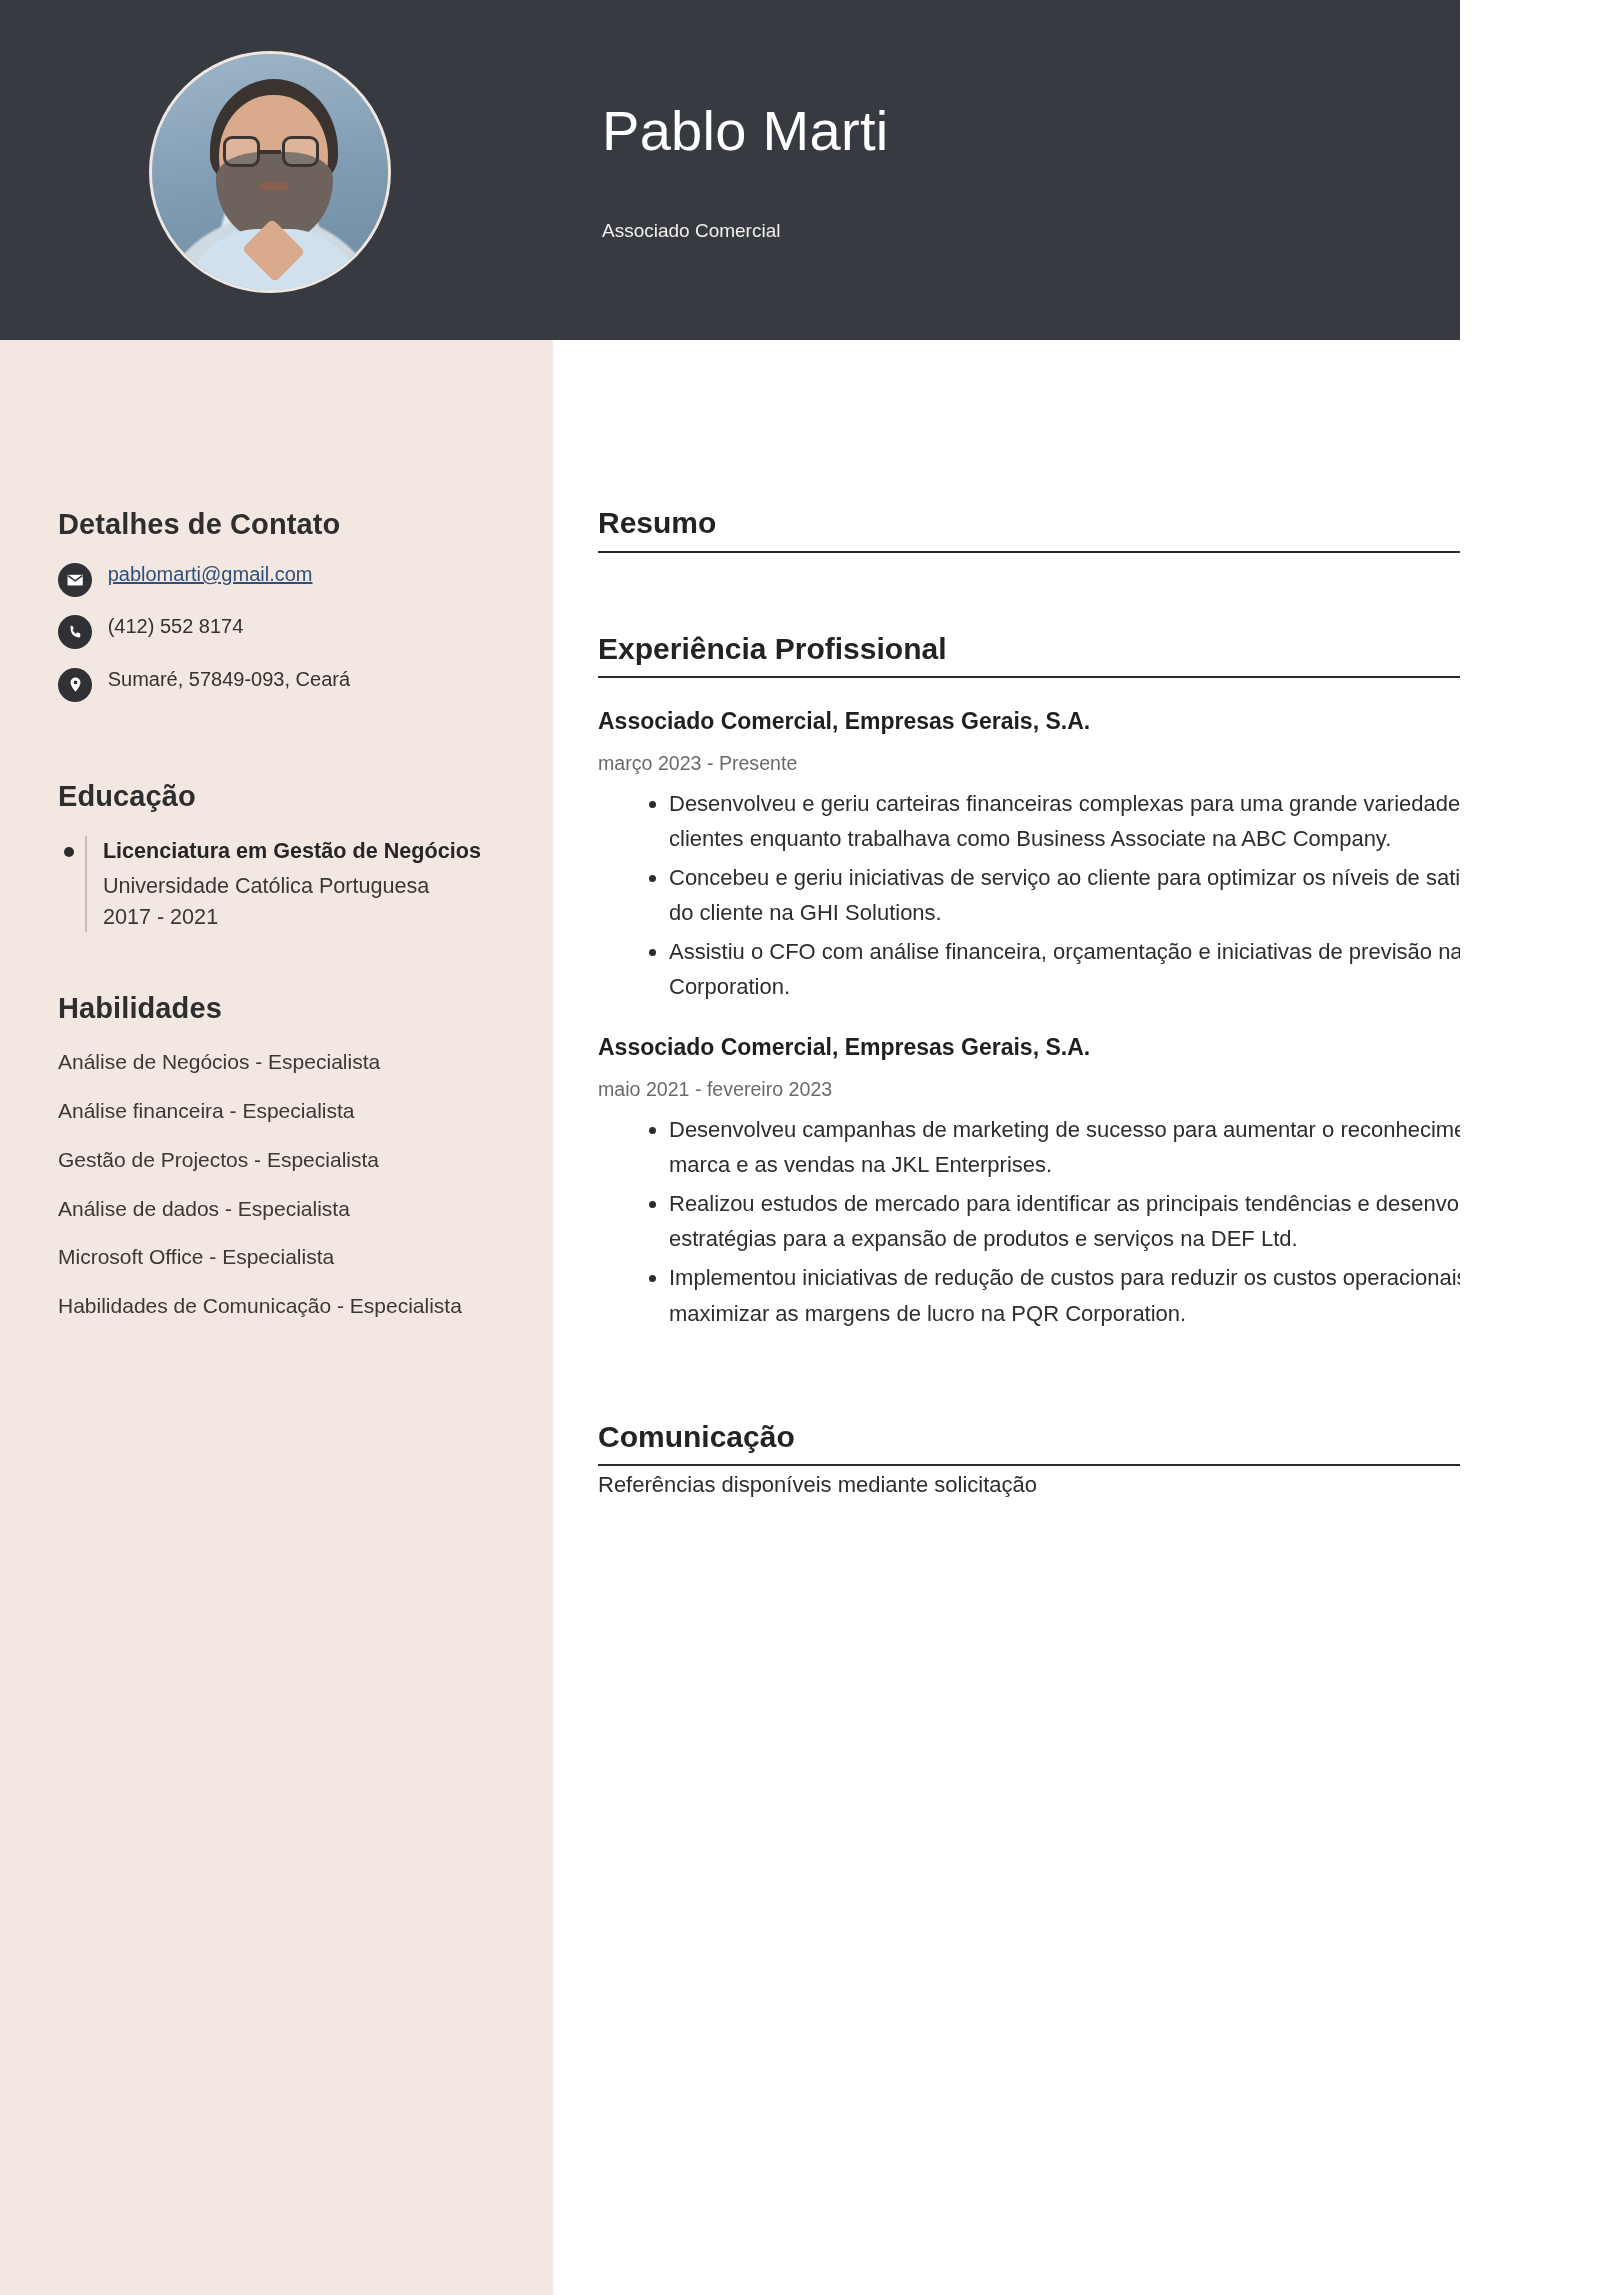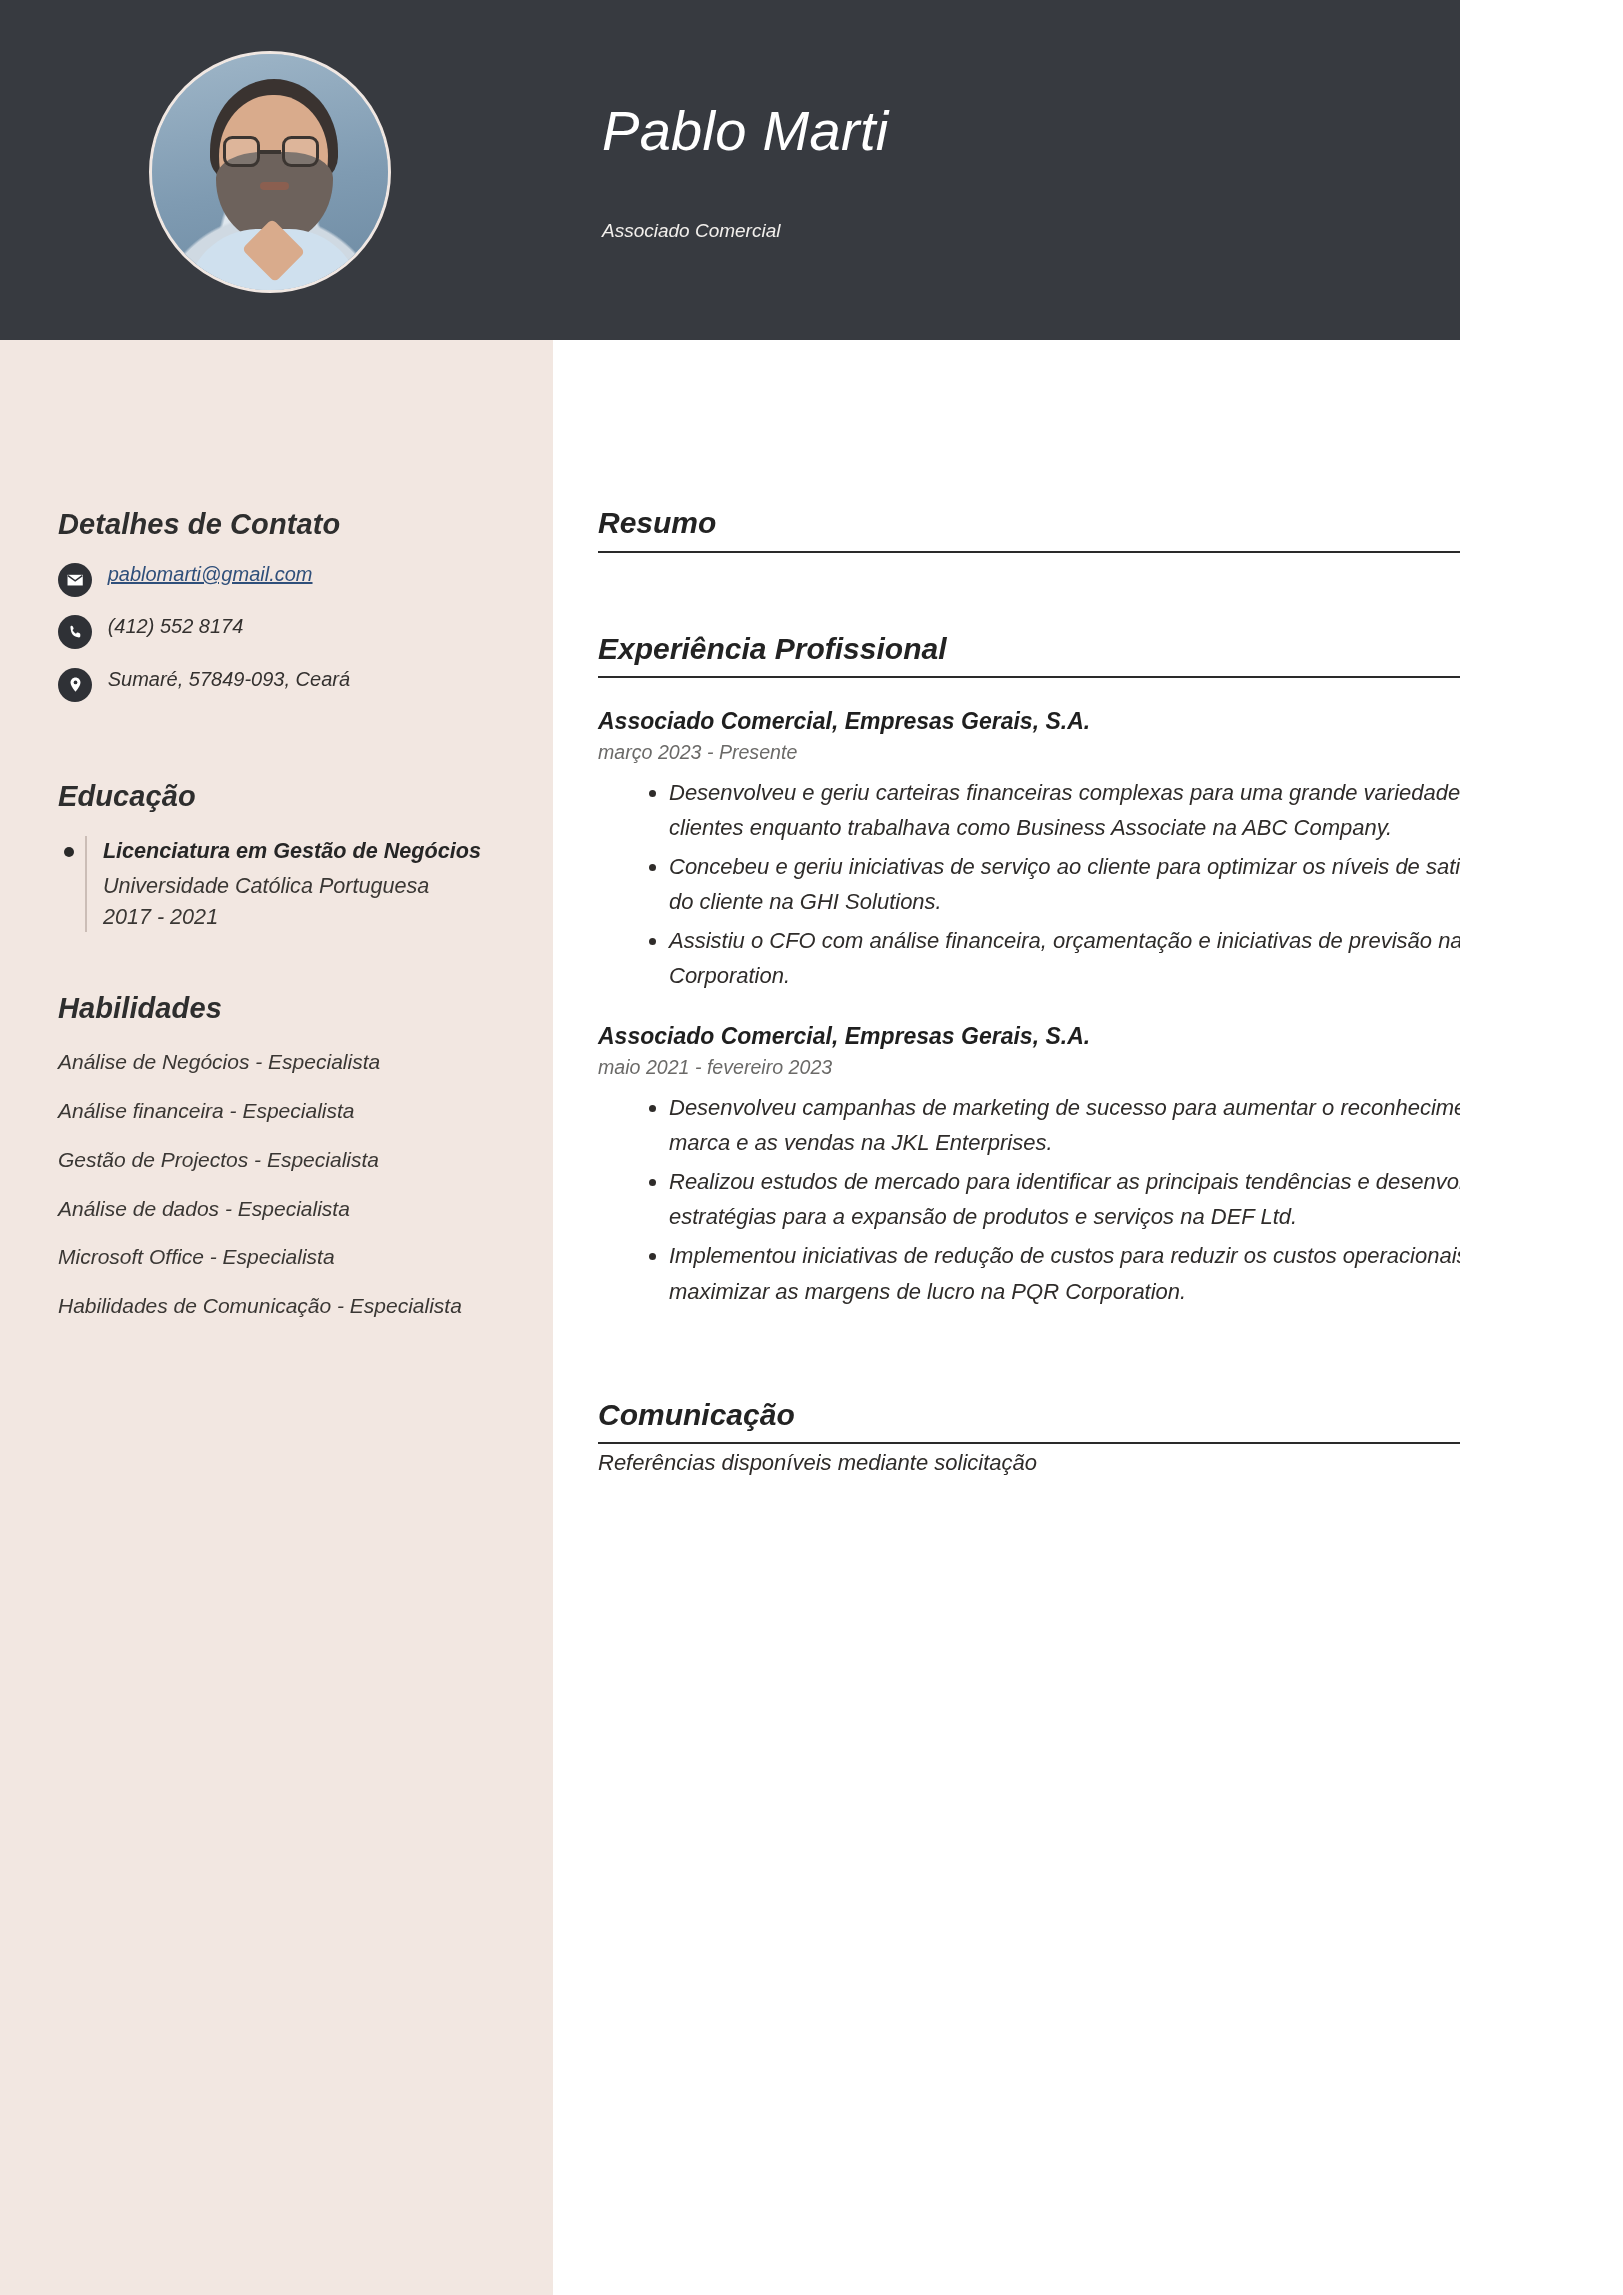--- a/index.html
+++ b/index.html
@@ -7,21 +7,20 @@
     width: 1623px;
     background: #ffffff;
     font-family: "Liberation Sans", sans-serif;
   }
   .page {
     position: relative;
     width: 1460px;
     height: 2295px;
     background: #0369a1;
     overflow: hidden;
-    font-style: italic;
   }
 
   
   .header {
     position: relative;
     width: 1623px;
     height: 340px;
     background: #373a40;
   }
   .header-notch {
@@ -193,21 +192,21 @@
 
   .para {
     font-size: 22px;
     line-height: 1.62;
     color: #2f2c2a;
     margin-top: 25px;
   }
 
   .job { margin-top: 30px; }
   .job-title { font-size: 23px; font-weight: 700; color: #1f1f1f; }
-  .job-dates { font-size: 19.6px; color: #6b6a68; margin-top: 6px; }
+  .job-dates { font-size: 19.6px; color: #6b6a68; margin-top: 17px; }
   .job-bullets { margin: 10.5px 0 0 0; padding-left: 71px; }
   .job-bullets li {
     font-size: 22px;
     line-height: 1.6;
     color: #2f2c2a;
     margin-bottom: 3.9px;
   }
   .job-bullets li::marker { font-size: 22px; }
 
   .ref-text { font-size: 22px; color: #2f2c2a; margin-top: 6px; }

